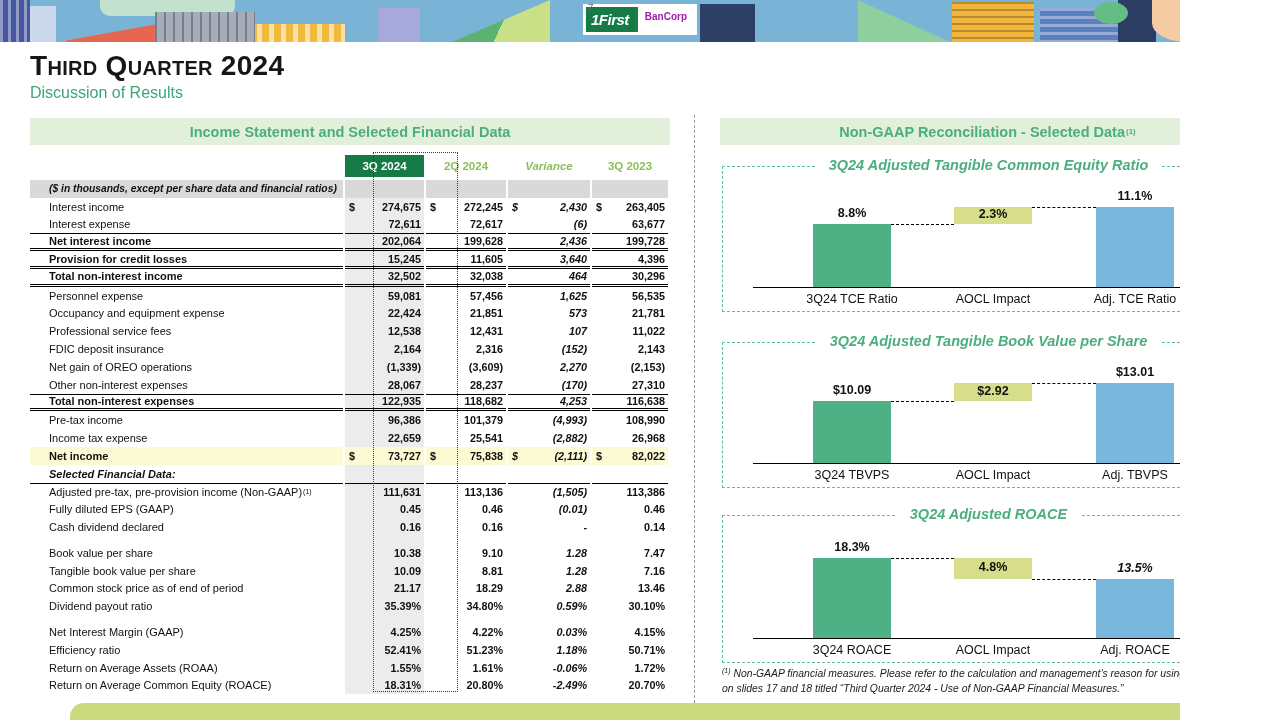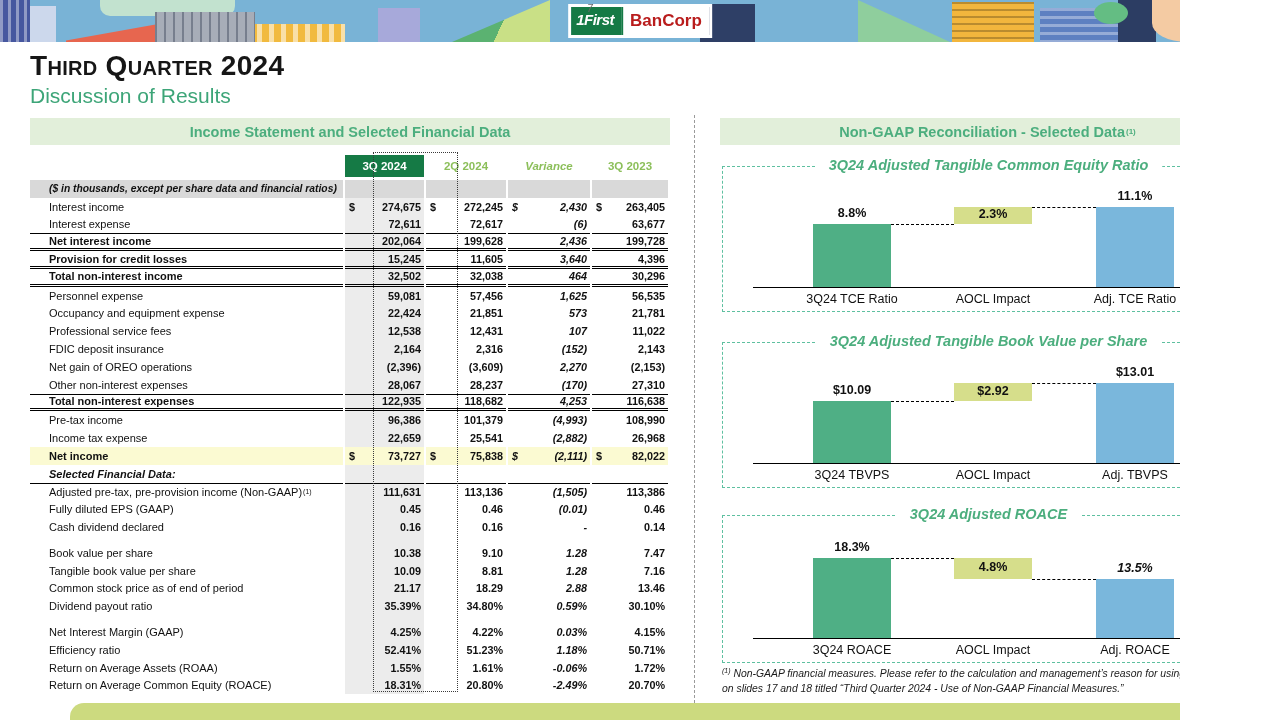--- a/index.html
+++ b/index.html
@@ -29,25 +29,25 @@
          background-image:repeating-linear-gradient(to bottom, rgba(255,255,255,.35) 0 3px, transparent 3px 8px); }
   .b13 { left:1118px; top:0; bottom:0; width:38px; background:#2c3d63; }
   .b14 { left:1094px; top:2px; width:34px; height:22px; background:#64bd83; border-radius:50%; }
   .b15 { left:1152px; top:0; bottom:0; width:78px; background:#f4cba3; border-radius:0 0 45% 45%; }
   .b16 { left:1192px; top:0; bottom:0; width:88px;
          background:repeating-linear-gradient(45deg,#e7664f 0 12px,#f1ba3f 12px 24px,#57b06e 24px 36px);
          clip-path:polygon(18% 0,100% 0,100% 100%); }
 
   .logo { position:absolute; left:50%; top:4px; transform:translateX(-50%); display:flex; border:3px solid #fff; }
   .logo-first { background:#157a45; color:#fff; font-weight:bold; font-style:italic; font-size:15px; padding:4px 7px 4px 5px; letter-spacing:-.5px; }
-  .logo-ban  { background:#fff; color:#b91c1c; font-weight:bold; font-size:17px; padding:4px 7px; border-left:2px solid #157a45; }
+  .logo-ban  { background:#fff; color:#a21caf; font-weight:bold; font-size:10px; padding:4px 7px; border-left:2px solid #157a45; }
 
   
   .page-title { position:absolute; left:30px; top:50px; font-variant:small-caps; font-weight:bold; font-size:28px; color:#161616; letter-spacing:.3px; }
-  .page-subtitle { position:absolute; left:30px; top:84px; font-size:21px; color:#3da578;text-align:center; }
+  .page-subtitle { position:absolute; left:30px; top:84px; font-size:16px; color:#3da578;text-align:center; }
 
   
   .band { position:absolute; top:118px; height:27px; background:#e2efda; color:#4cae7e; font-weight:bold; font-size:14.5px;
           display:flex; align-items:center; justify-content:center; }
   .band-left { left:30px; width:640px; }
   .band-right { left:720px; width:535px; }
   .band sup { font-size:8px; margin-left:1px; }
 
   
   .divider { position:absolute; left:694px; top:115px; height:588px; border-left:1px dashed #9a9a9a; }
@@ -299,21 +299,21 @@
           <div class="cell num c3 var">
             <span>(152)</span>
           </div>
           <div class="cell num c4">
             <span>2,143</span>
           </div>
         </div>
         <div class="trow">
           <div class="cell lbl">Net gain of OREO operations</div>
           <div class="cell num c1">
-            <span>(2,396)</span>
+            <span>(1,339)</span>
           </div>
           <div class="cell num c2">
             <span>(3,609)</span>
           </div>
           <div class="cell num c3 var">
             <span>2,270</span>
           </div>
           <div class="cell num c4">
             <span>(2,153)</span>
           </div>

